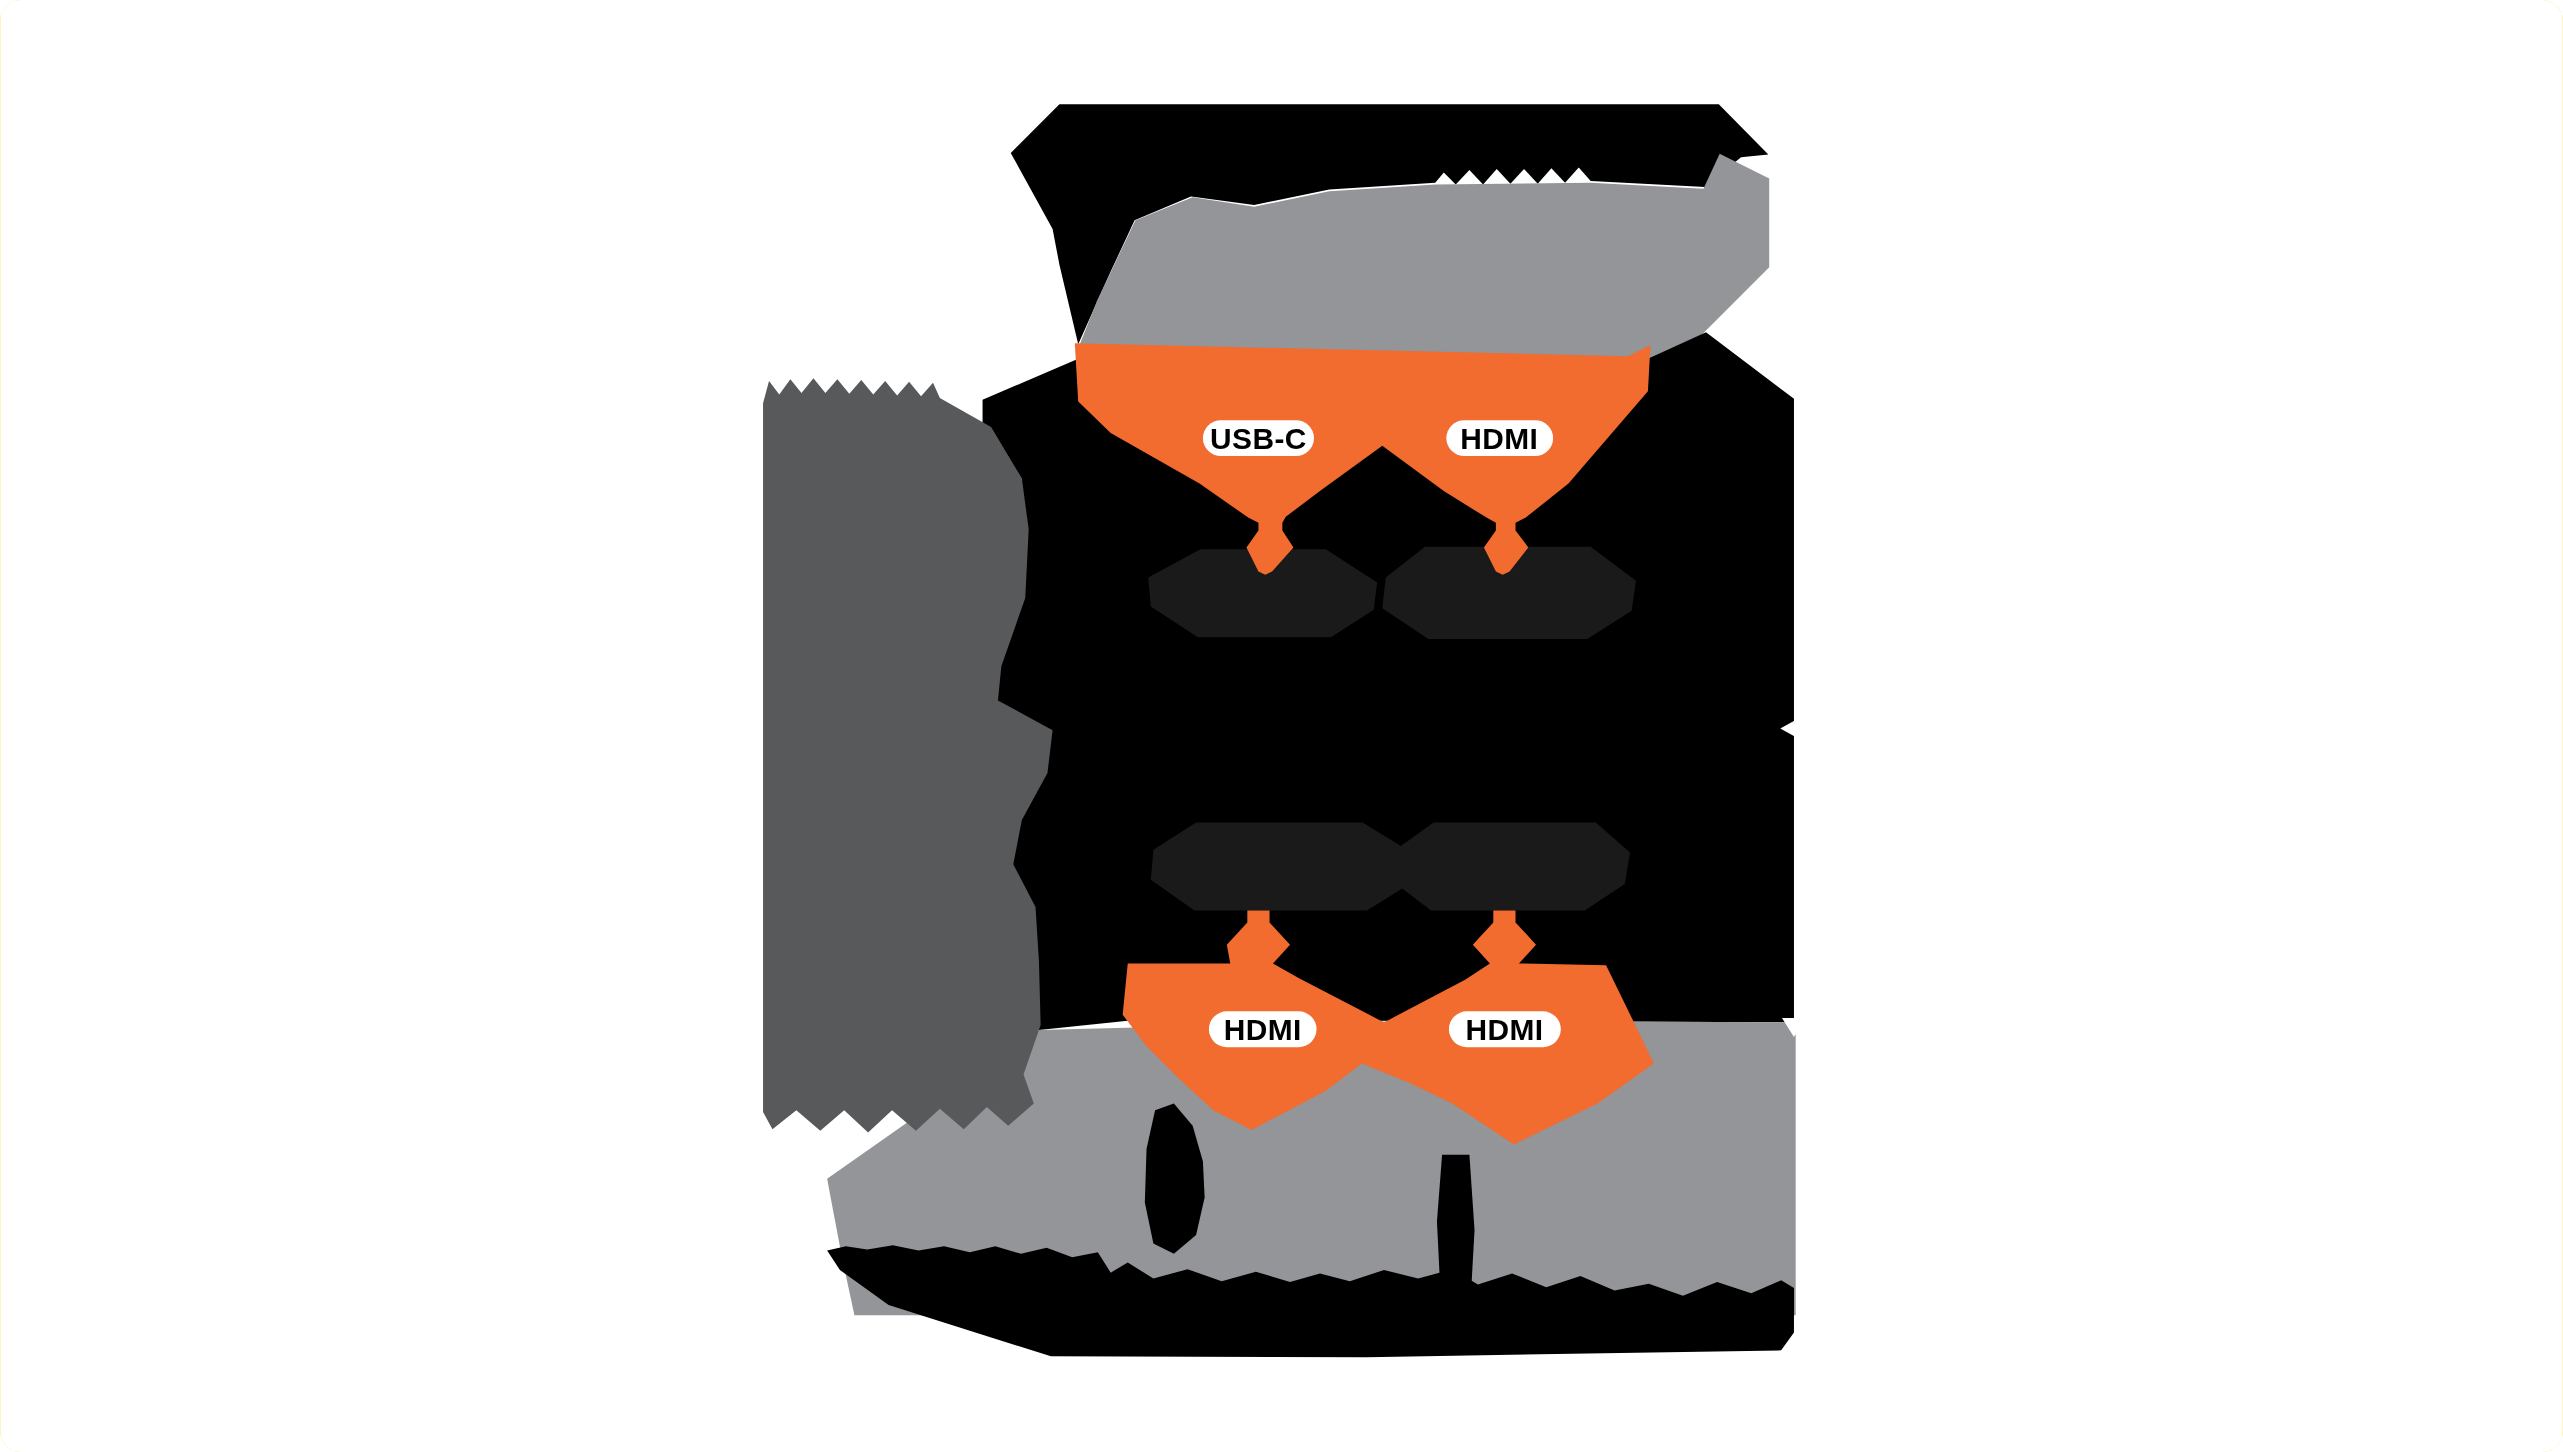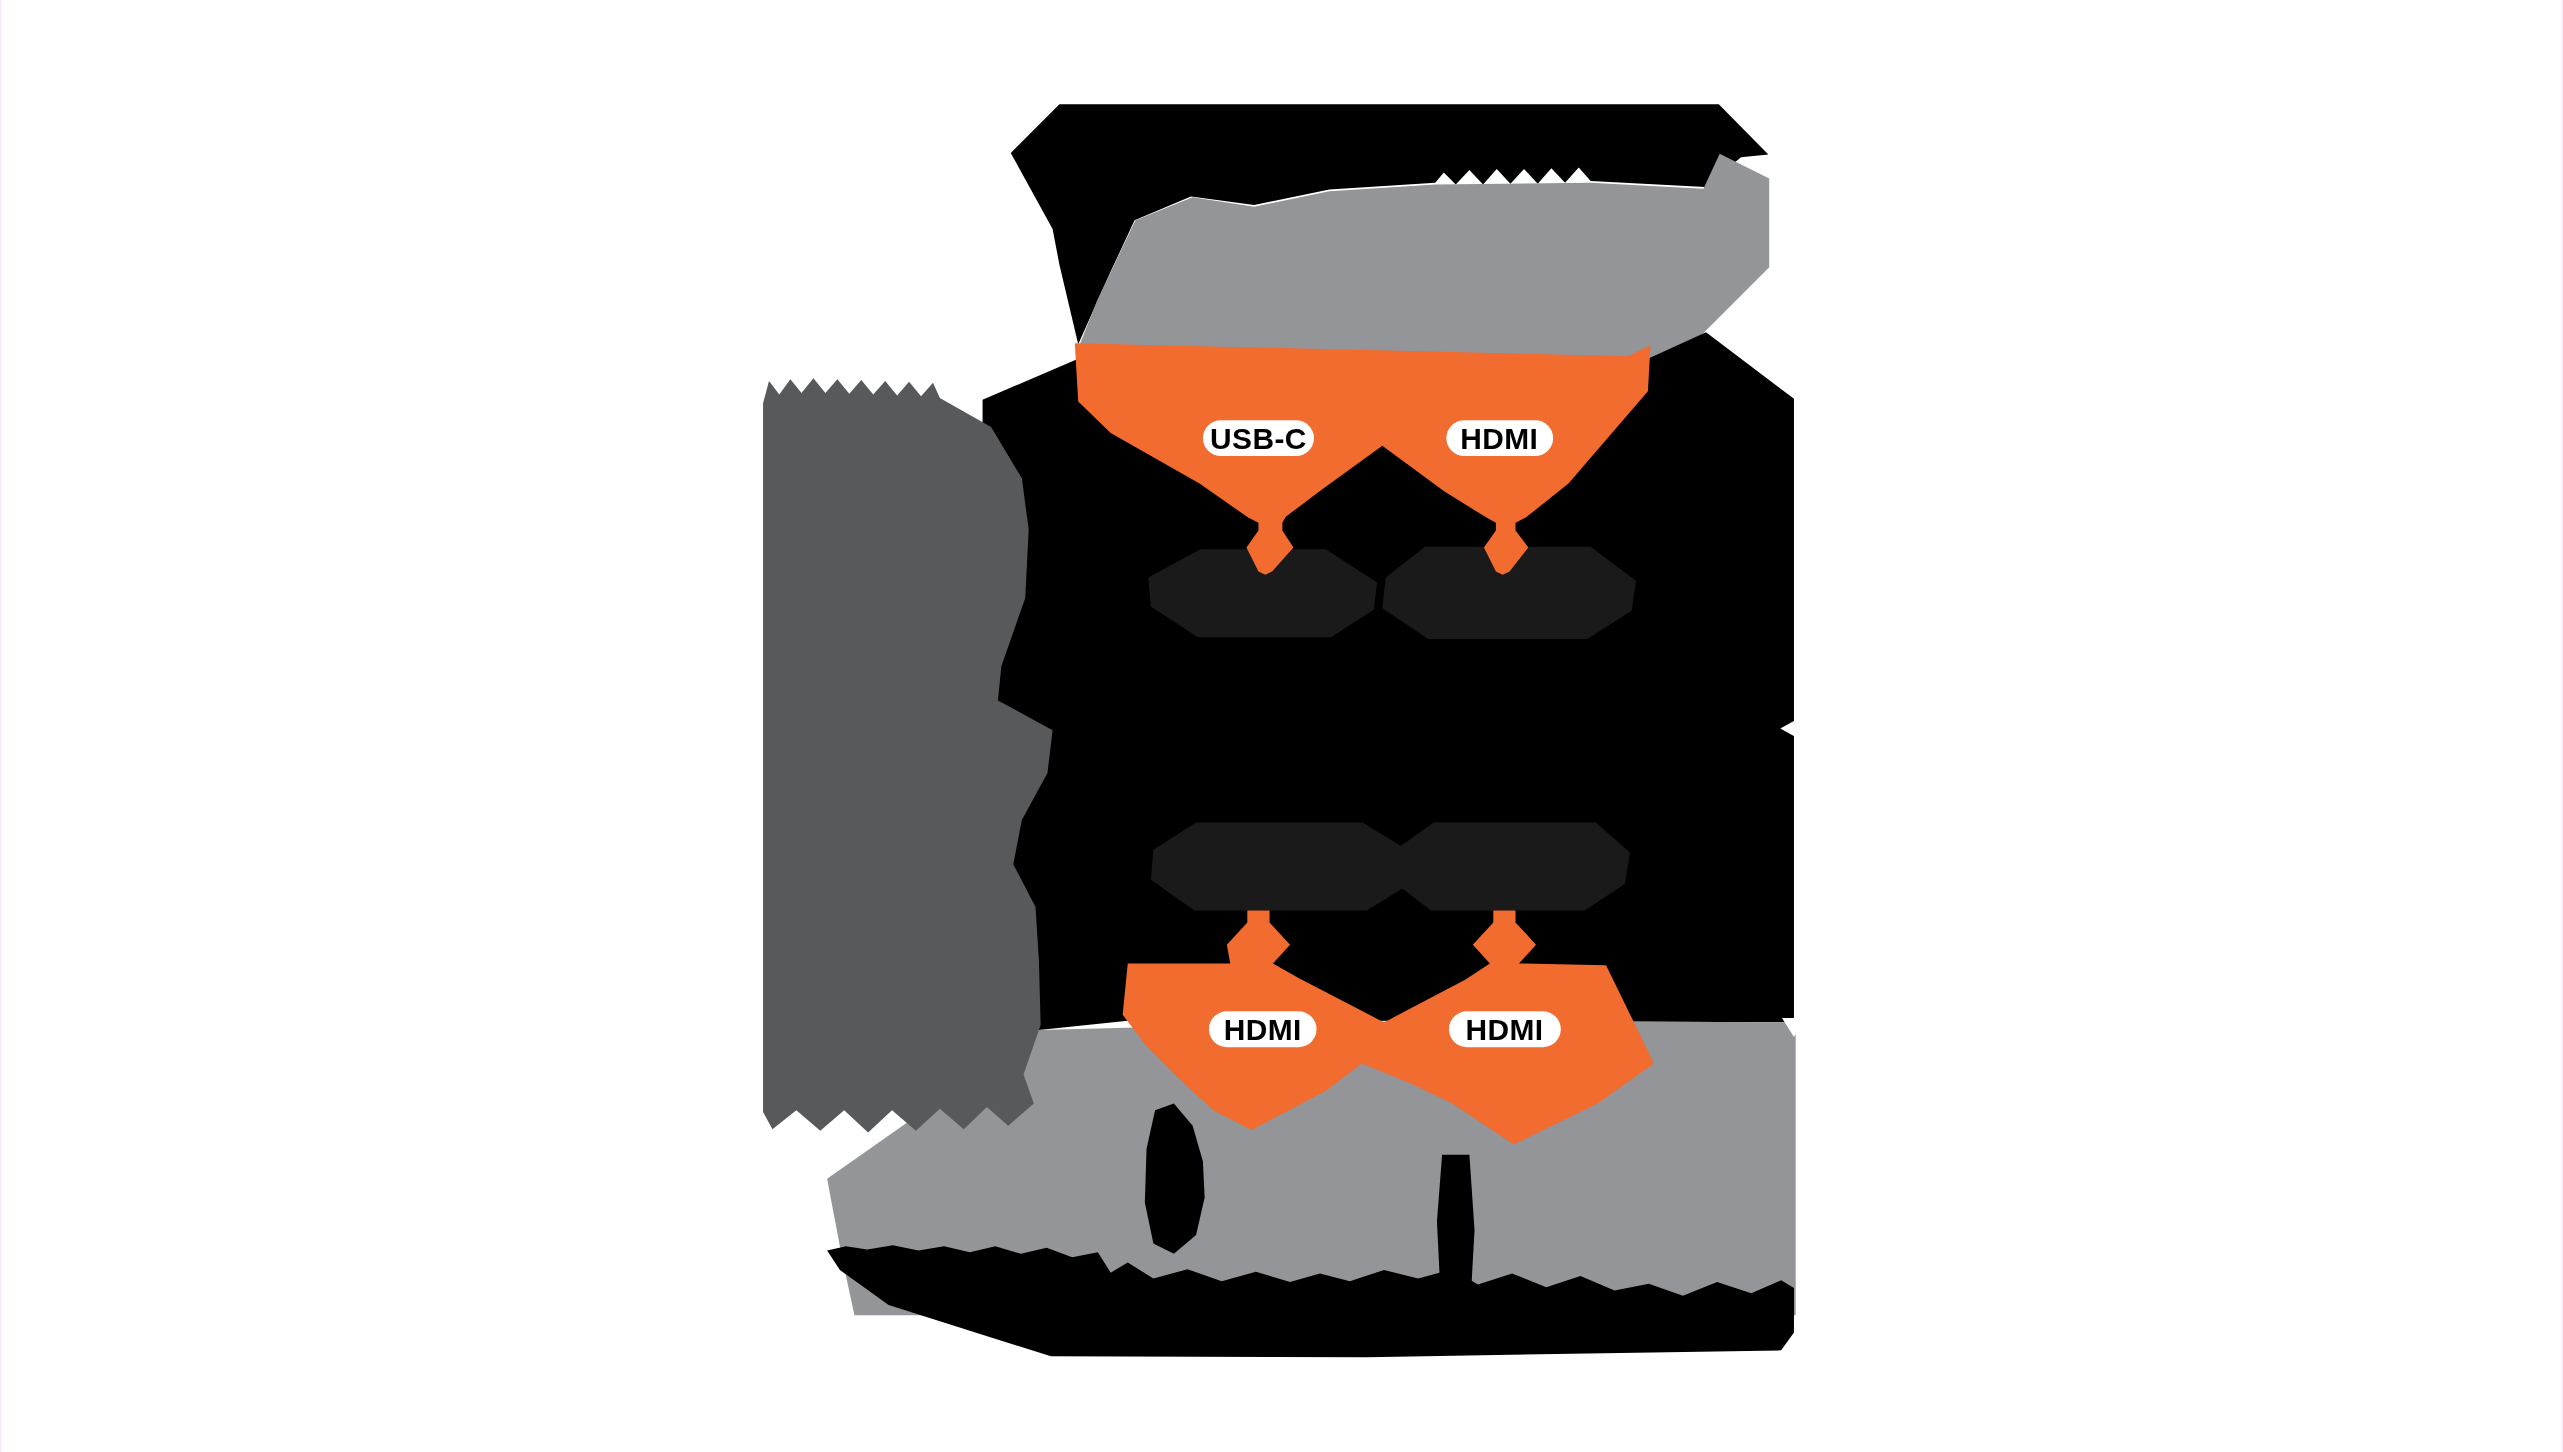--- a/index.html
+++ b/index.html
@@ -1,16 +1,16 @@
 <!DOCTYPE html>
 <html style="font-size:13.7px"><head>
 <meta charset="utf-8">
 <style>
   html,body{margin:0;padding:0;background:#fff;}
-  .stage{width:2563px;height:1452px;position:relative;background:#f0abfc;overflow:hidden;}
+  .stage{width:2563px;height:1452px;position:relative;background:#fde047;overflow:hidden;border-radius:21px;}
   svg{display:block;}
   .pill-text{
     font-family:"Liberation Sans", sans-serif;
     font-weight:bold;
     font-size:35px;
     text-anchor:middle;
     letter-spacing:0.5px;
   }
 </style>
 </head>

